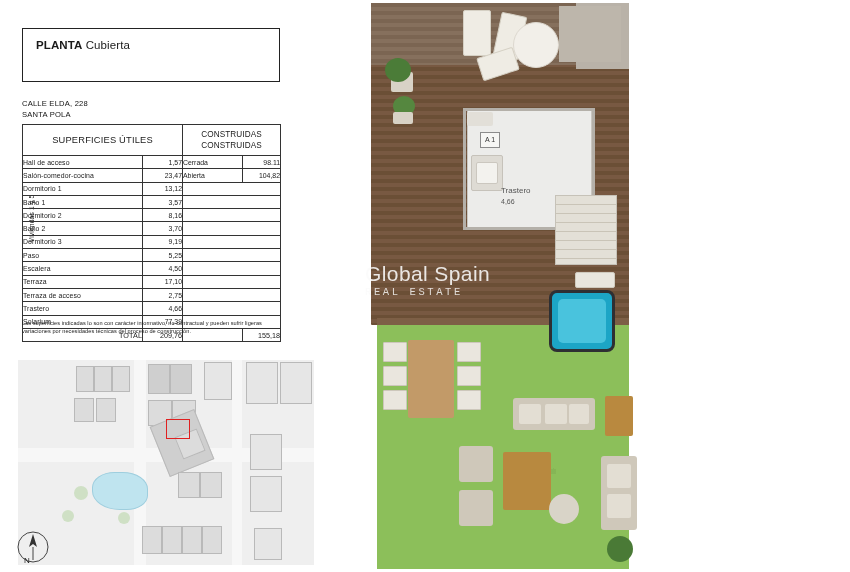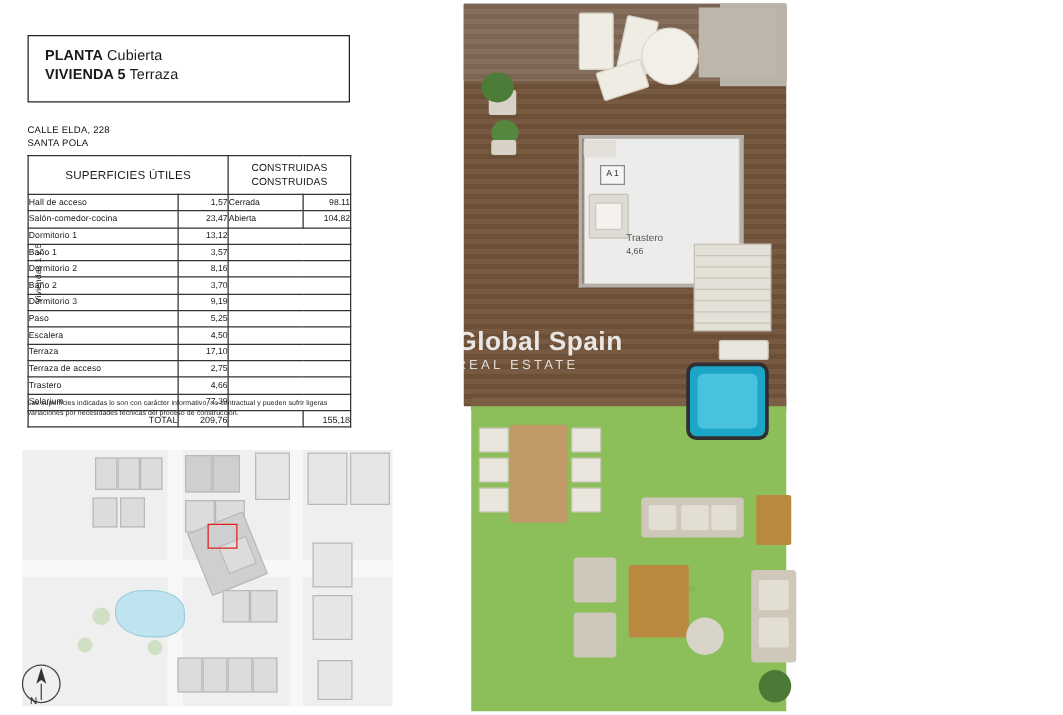--- a/index.html
+++ b/index.html
@@ -373,43 +373,41 @@
   
   #watermark {
     position: absolute;
     left: 365px; top: 262px;
     width: 175px;
     color: rgba(255,255,255,0.80);
     pointer-events: none;
   }
   #wm-line1 {
     font-size: 21px;
-    font-weight: 700;
+    font-weight: 400;
     letter-spacing: 0.4px;
     line-height: 23px;
     color: rgba(250,250,250,0.88);
   }
   #wm-line2 {
     font-size: 10.5px;
     letter-spacing: 2.6px;
     color: rgba(250,250,250,0.82);
     margin-top: 1px;
+    font-family: Liberation Mono, monospace;
   }
 </style>
 </head>
 <body>
 
 <div id="left-panel">
 
   <div id="title-box">
     <div class="title-line">
       <b>PLANTA</b><span class="reg"> Cubierta</span>
-    </div>
-    <div class="title-line">
-      <b>VIVIENDA 5</b><span class="reg"> Terraza</span>
     </div>
   </div>
 
   <div id="address-block">
     <div>CALLE ELDA, 228</div>
     <div>SANTA POLA</div>
   </div>
 
   <div id="side-label">Viviendas 1 y 5</div>
 

